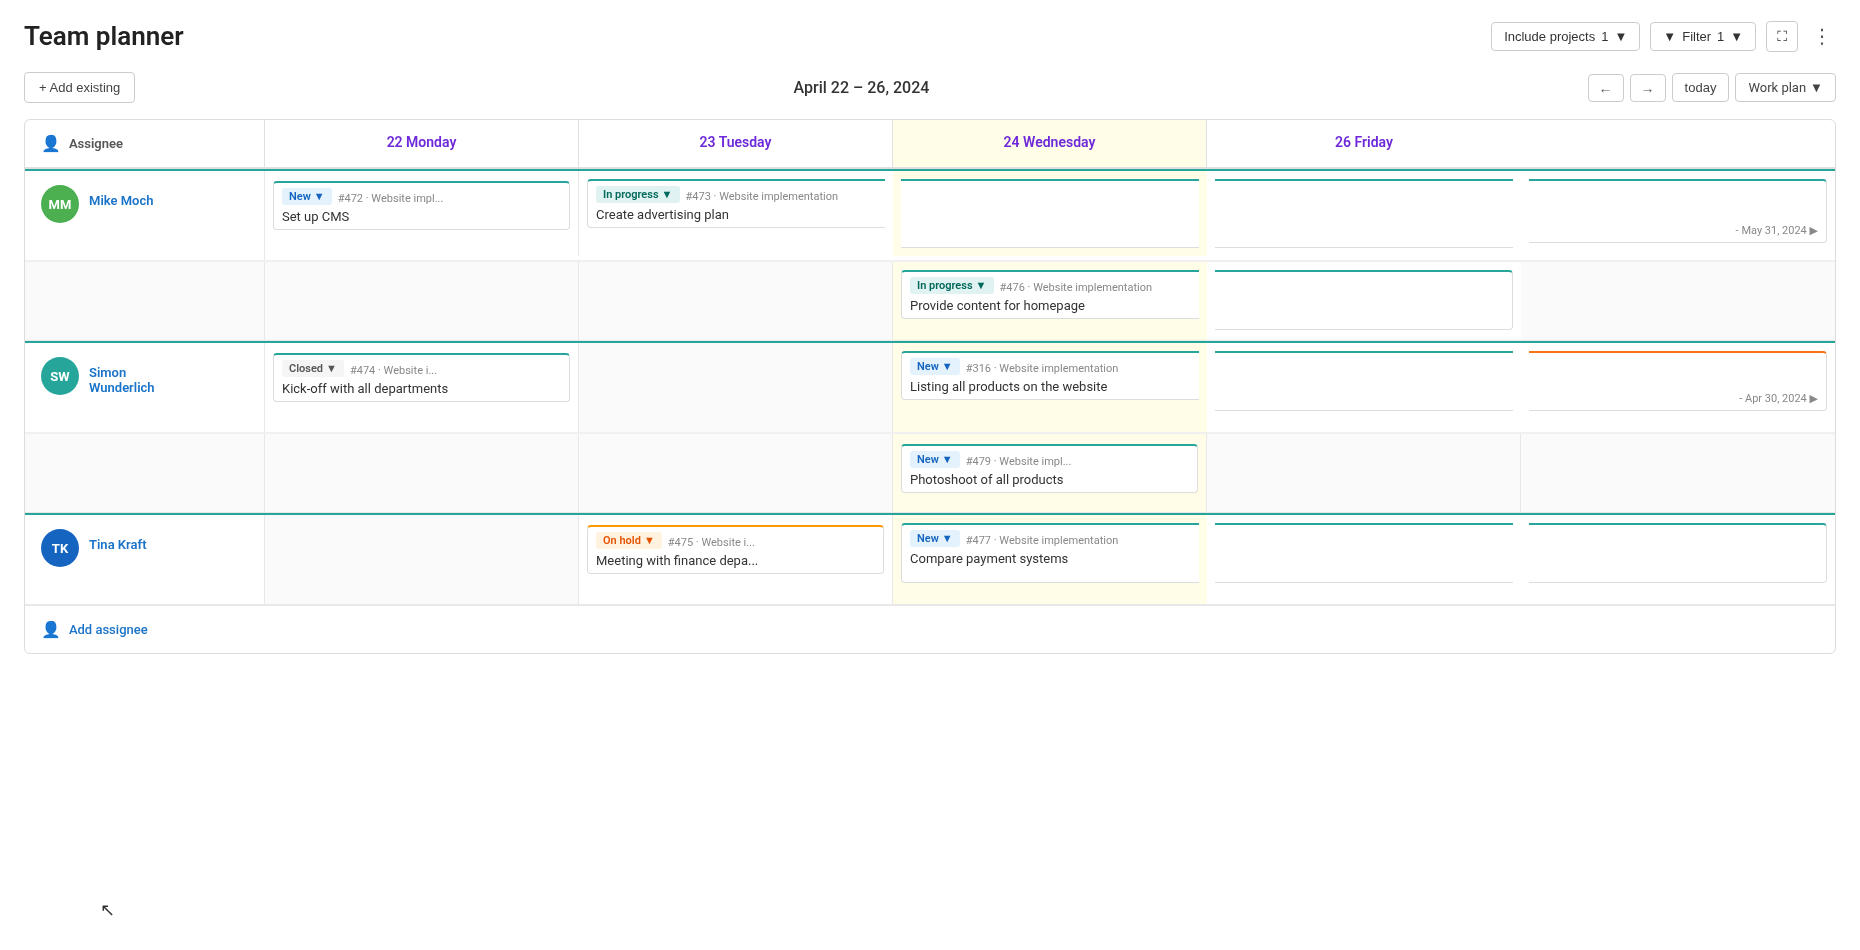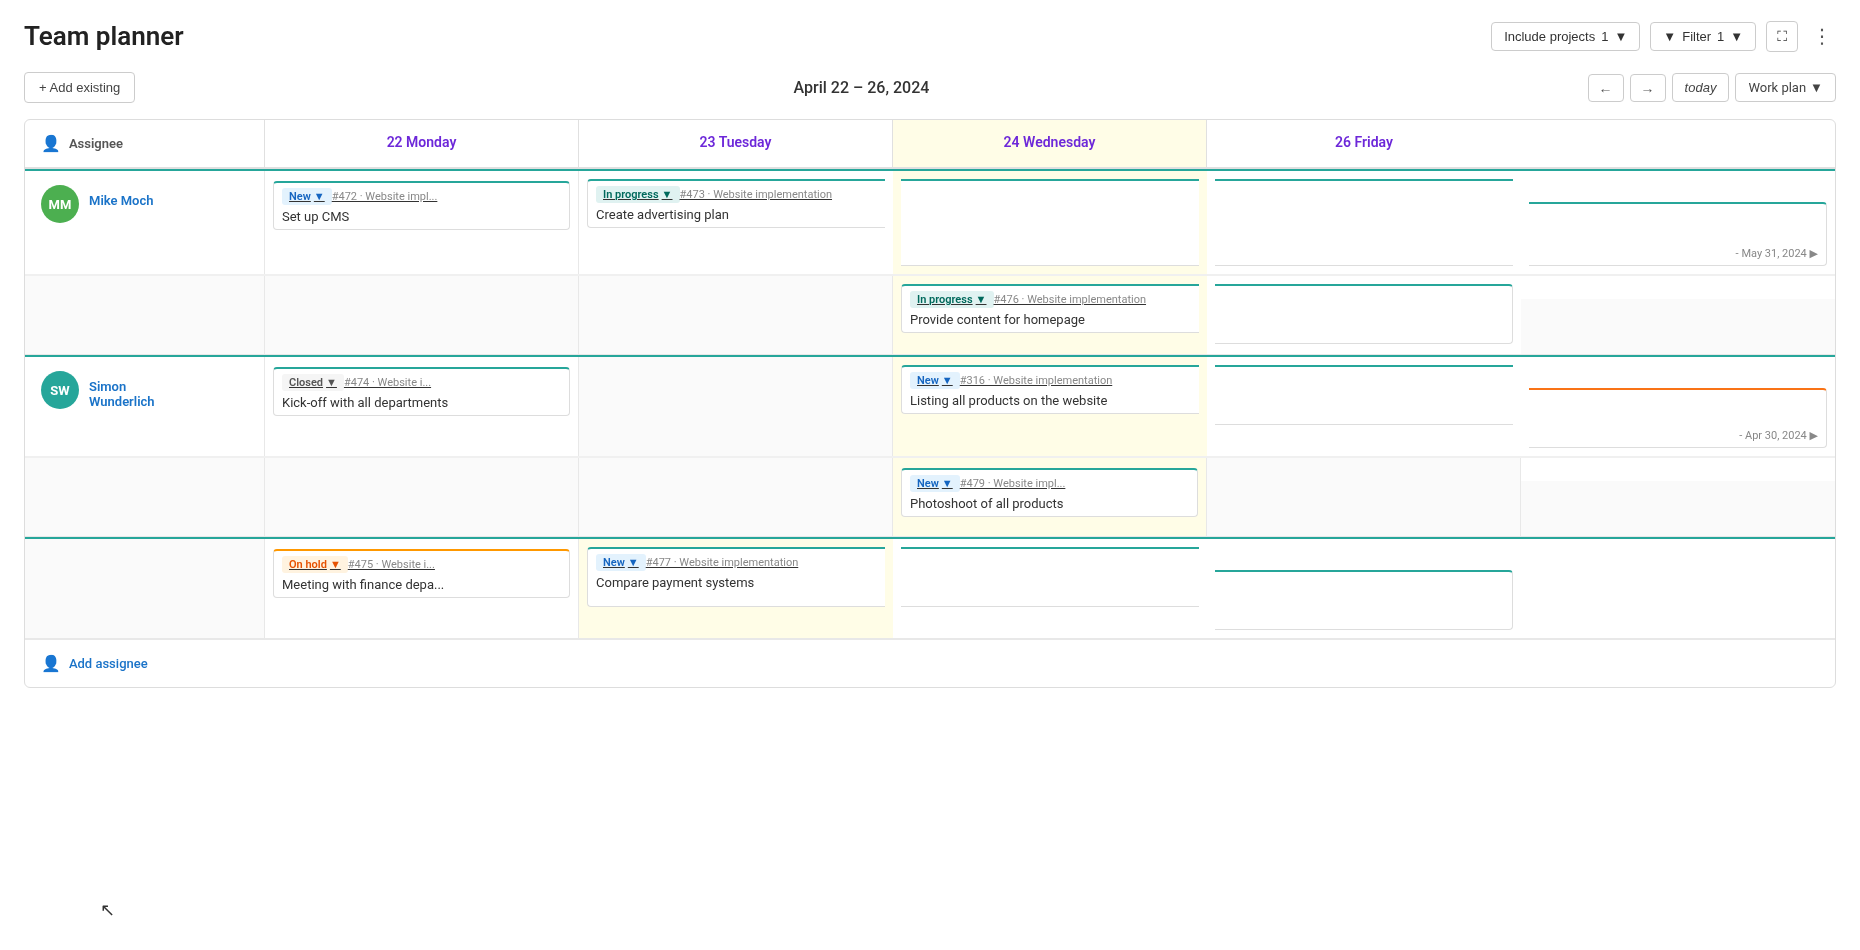--- a/index.html
+++ b/index.html
@@ -15,44 +15,44 @@
     .btn-icon-only { border: 1px solid #ccc; border-radius: 4px; padding: 6px 10px; background: #fff; cursor: pointer; font-size: 16px; color: #333; }
     .btn-dots { border: none; background: none; cursor: pointer; font-size: 20px; color: #555; padding: 4px; }
 
     
     .toolbar { display: flex; align-items: center; justify-content: space-between; margin-bottom: 16px; }
     .add-existing-btn { display: flex; align-items: center; gap: 6px; border: 1px solid #ccc; border-radius: 4px; padding: 7px 14px; background: #fff; cursor: pointer; font-size: 13px; color: #444; }
     .date-nav { display: flex; align-items: center; gap: 10px; }
     .date-range-label { font-size: 16px; font-weight: 500; color: #333; }
     .nav-controls { display: flex; align-items: center; gap: 6px; }
     .nav-arrow { border: 1px solid #ccc; border-radius: 4px; padding: 5px 10px; background: #fff; cursor: pointer; font-size: 14px; color: #555; }
-    .today-btn { border: 1px solid #ccc; border-radius: 4px; padding: 6px 12px; background: #fff; cursor: pointer; font-size: 13px; color: #444; font-style: italic; }
+    .today-btn { border: 1px solid #ccc; border-radius: 4px; padding: 6px 12px; background: #fff; cursor: pointer; font-size: 13px; color: #444; }
     .view-select { display: flex; align-items: center; gap: 4px; border: 1px solid #ccc; border-radius: 4px; padding: 6px 12px; background: #fff; cursor: pointer; font-size: 13px; color: #444; }
 
     
     .planner-grid { border: 1px solid #ddd; border-radius: 6px; overflow: hidden; }
 
     
     .grid-header { display: grid; grid-template-columns: 240px 1fr 1fr 1fr 1fr 1fr; border-bottom: 2px solid #e0e0e0; }
     .col-header { padding: 14px 10px; text-align: center; font-weight: 600; font-size: 14px; color: #6d28d9; border-right: 1px solid #e0e0e0; }
     .col-header:last-child { border-right: none; }
     .col-header.assignee-col { display: flex; align-items: center; gap: 8px; color: #555; font-size: 13px; font-weight: 600; padding-left: 16px; }
     .col-header.today-col { background: #fffde7; }
     .grid-cell { border-right: 1px solid #e8e8e8; padding: 8px; position: relative; }
-    .grid-cell:last-child { border-right: none; margin-top: 23px; }
+    .grid-cell:last-child { border-right: none; }
     .grid-cell.today-col { background: #fffde7; }
     .grid-cell.assignee-cell { display: flex; align-items: flex-start; gap: 10px; padding: 12px 16px; background: #fff; }
 
     
     .avatar { width: 38px; height: 38px; border-radius: 50%; display: flex; align-items: center; justify-content: center; font-size: 13px; font-weight: 700; color: #fff; flex-shrink: 0; }
     .avatar.mm { background: #4caf50; }
     .avatar.sw { background: #26a69a; }
     .avatar.tk { background: #1565c0; }
     .assignee-name { font-weight: 600; color: #1a73c8; font-size: 13px; cursor: pointer; padding-top: 8px; }
-    .task-header { display: flex; align-items: center; margin-bottom: 4px; flex-wrap: wrap; text-decoration: underline; }
+    .task-header { display: flex; align-items: flex-end; gap: 6px; margin-bottom: 4px; flex-wrap: wrap; }
     .task-title { font-size: 13px; color: #333; font-weight: 400; }
     .task-project { font-size: 11px; color: #888; }
 
     
     .status-badge { display: inline-flex; align-items: center; gap: 3px; border-radius: 3px; padding: 2px 7px; font-size: 11px; font-weight: 600; cursor: pointer; white-space: nowrap; }
     .status-new { background: #e3f2fd; color: #1565c0; }
     .status-in-progress { background: #e0f2f1; color: #00695c; }
     .status-closed { background: #f5f5f5; color: #555; }
     .status-on-hold { background: #fff3e0; color: #e65100; }
 
@@ -236,20 +236,24 @@
             <div class="task-title">Photoshoot of all products</div>
           </div>
         </div>
         <div class="grid-cell" style="background: #fafafa;"></div>
         <div class="grid-cell" style="background: #fafafa;"></div>
       </div>
     </div>
 
     <div style="border-top: 2px solid #26a69a;">
       <div class="sub-row" style="min-height: 90px; border-bottom: 1px solid #e8e8e8;">
+        <div class="grid-cell assignee-cell" style="align-items: flex-start; padding-top: 14px;">
+          <div class="avatar tk">TK</div>
+          <div class="assignee-name">Tina Kraft</div>
+        </div>
         <div class="grid-cell" style="background: #fafafa;"></div>
         <div class="grid-cell" style="padding: 8px;">
           <div class="task-card-inner" style="border-top-color: #ff9800;">
             <div class="task-header">
               <span class="status-badge status-on-hold">On hold <span>▼</span></span>
               <span class="task-project">#475 · Website i...</span>
             </div>
             <div class="task-title">Meeting with finance depa...</div>
           </div>
         </div>

